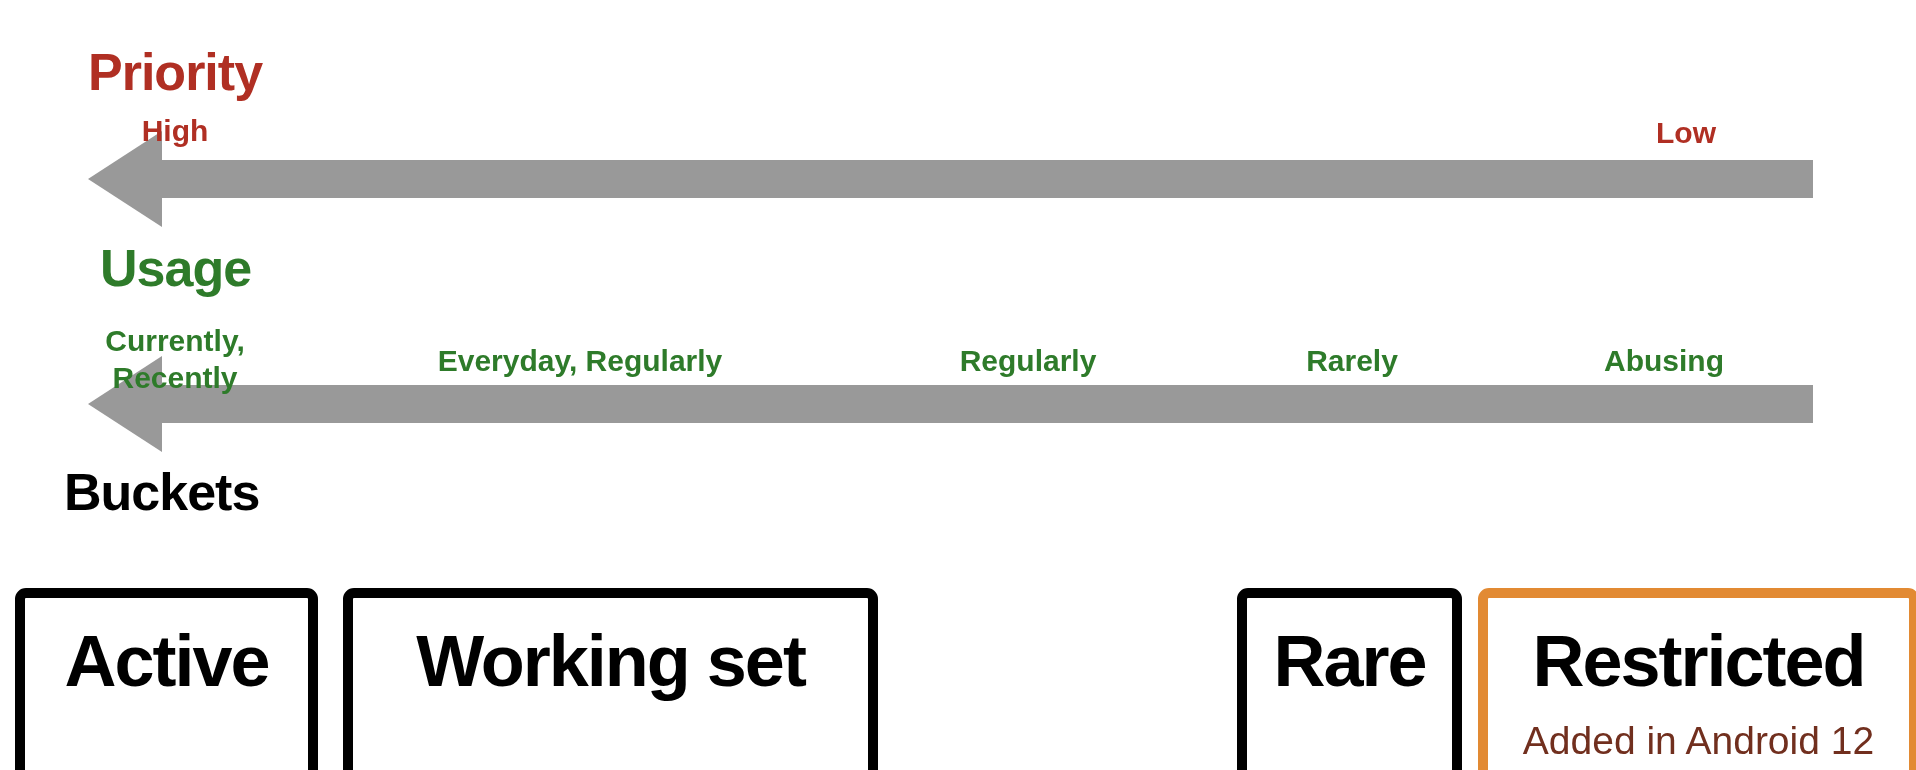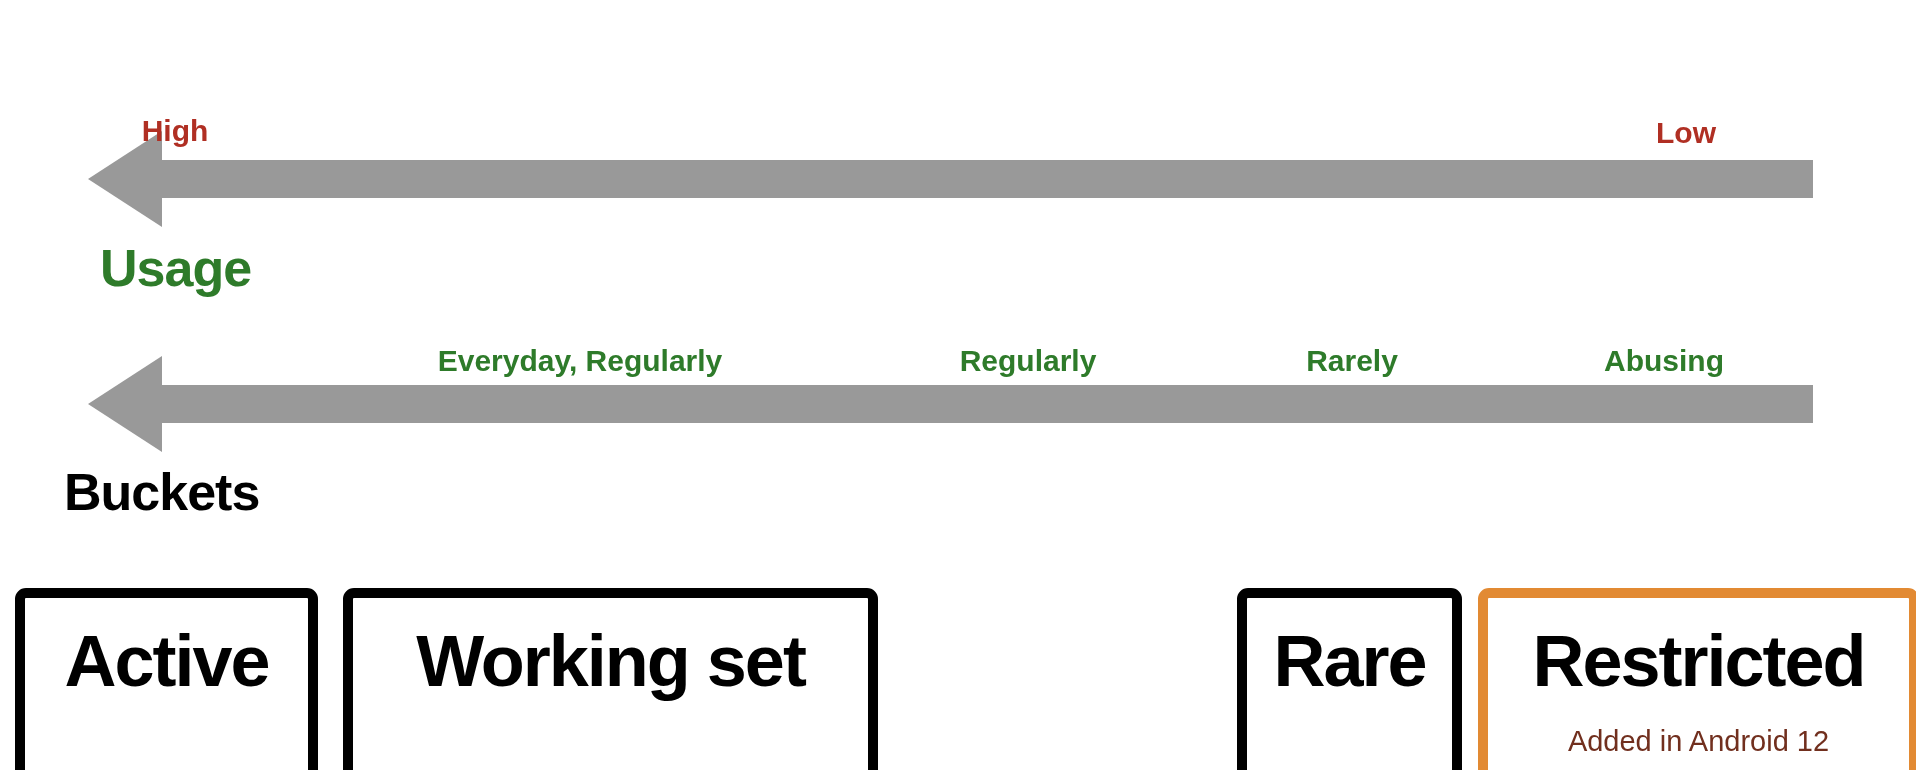--- a/index.html
+++ b/index.html
@@ -73,21 +73,21 @@
   .bucket-label {
     font-size: 72px;
     font-weight: bold;
     letter-spacing: -2px;
     line-height: 72px;
     color: #000000;
     white-space: nowrap;
   }
   .bucket-note {
     margin-top: 26px;
-    font-size: 29px;
+    font-size: 39px;
     font-weight: normal;
     line-height: 36px;
     color: #712f1e;
     white-space: nowrap;
   }
   .box-active     { left: 15px;   width: 303px; }
   .box-working    { left: 343px;  width: 535px; }
   .box-frequent   { left: 842px;  width: 358px; }
   .box-rare       { left: 1237px; width: 225px; }
   .box-restricted { left: 1478px; width: 441px; border-color: #e28a33; }
@@ -104,27 +104,32 @@
   .pos-everyday  { left: 580px;  top: 342px; }
   .pos-frequently{ left: 1028px; top: 342px; }
   .pos-rarely    { left: 1352px; top: 342px; }
   .pos-abusing   { left: 1664px; top: 342px; }
 </style>
 </head>
 <body>
 
 <div class="canvas">
 
+  <div class="heading red pos-priority-title">Priority</div>
   <div class="scale-label red pos-high">High</div>
   <div class="scale-label red pos-low">Low</div>
   <div class="arrow-shaft shaft-priority"></div>
   <div class="arrow-head head-priority"></div>
 
   <div class="heading green pos-usage-title">Usage</div>
 
+  <div class="scale-label green pos-currently">
+    <span>Currently,</span><br>
+    <span>Recently</span>
+  </div>
   <div class="scale-label green pos-everyday">Everyday, Regularly</div>
   <div class="scale-label green pos-frequently">Regularly</div>
   <div class="scale-label green pos-rarely">Rarely</div>
   <div class="scale-label green pos-abusing">Abusing</div>
 
   <div class="arrow-shaft shaft-usage"></div>
   <div class="arrow-head head-usage"></div>
 
   <div class="heading blk pos-buckets-title">Buckets</div>
 

